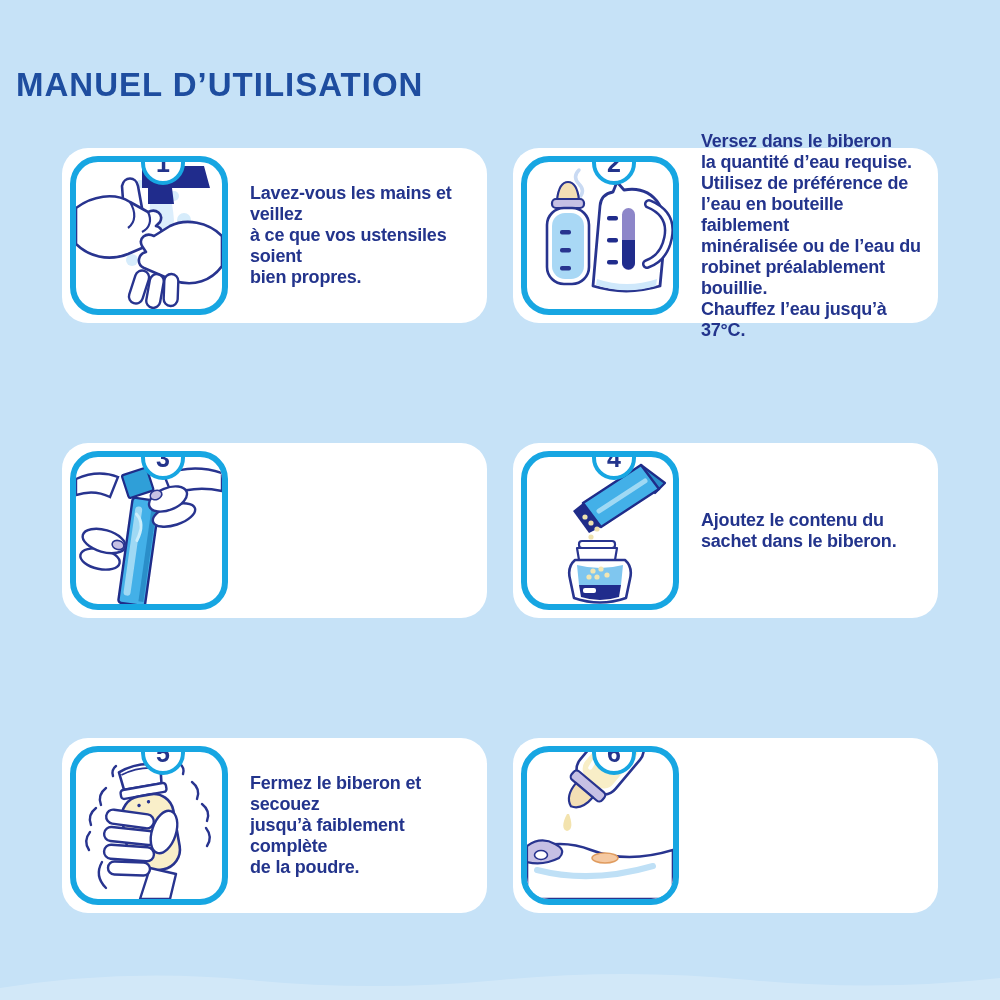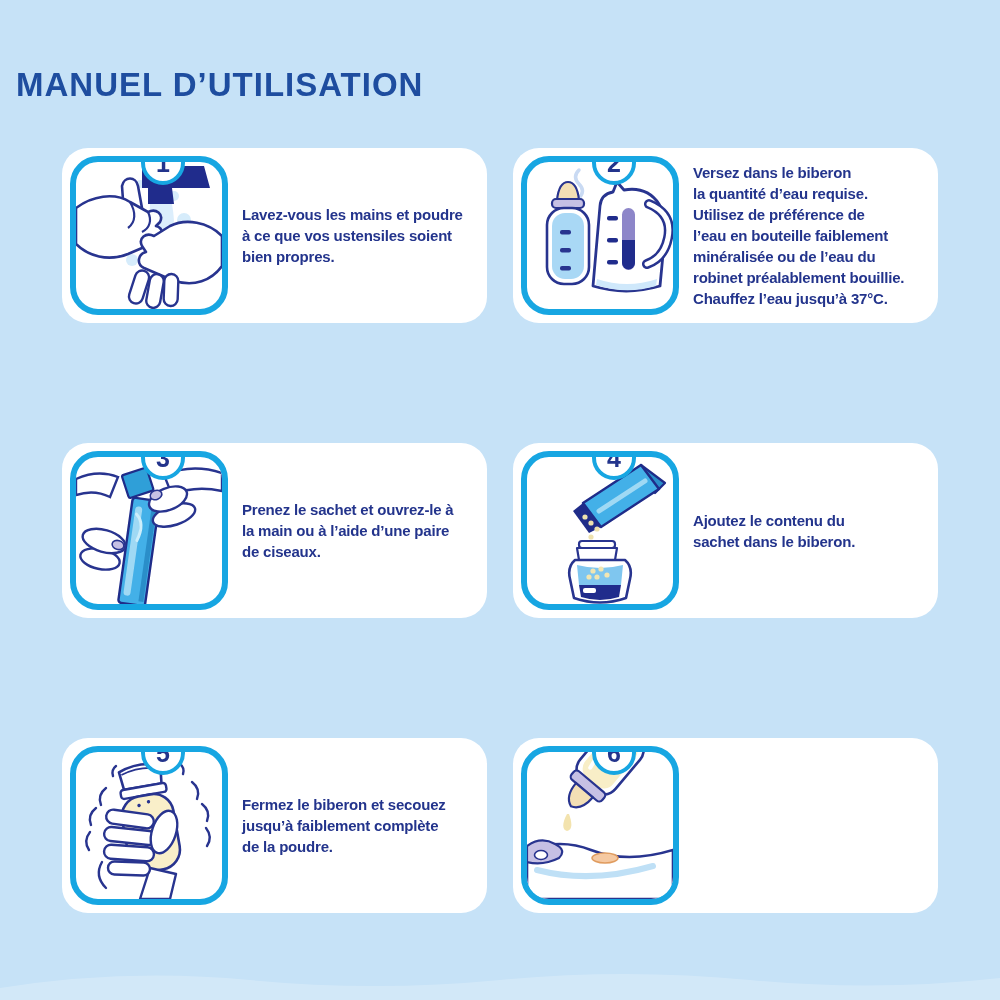--- a/index.html
+++ b/index.html
@@ -31,24 +31,24 @@
   }
   .tile svg{display:block;width:146px;height:147px;}
   .badge{
     position:absolute;top:-21px;left:65px;width:44px;height:44px;
     box-sizing:border-box;background:#fff;border:4px solid #17a6e2;
     border-radius:50%;z-index:3;
     display:flex;align-items:center;justify-content:center;
     font-size:25px;font-weight:bold;color:#23348c;
   }
   .txt{
-    flex:1;align-self:center;margin:0;
+    flex:1;align-self:center;margin:8px;
     padding:0 4px 0 14px;
     white-space:pre-line;
-    font-size:15px;line-height:21px;font-weight:bold;
+    font-size:18px;line-height:21px;font-weight:bold;
     letter-spacing:-0.2px;color:#23348c;
   }
   .wave{position:absolute;left:0;bottom:0;width:1000px;height:42px;}
 </style>
 </head>
 <body>
 
 <h1 class="title">MANUEL D’UTILISATION</h1>
 
 <div class="grid">
@@ -73,21 +73,21 @@
         <g fill="#fff" stroke="#28348f" stroke-width="2.4">
           <rect x="56" y="108" width="14" height="34" rx="7" transform="rotate(18 63 125)"></rect>
           <rect x="72" y="112" width="14" height="34" rx="7" transform="rotate(10 79 129)"></rect>
           <rect x="88" y="112" width="14" height="32" rx="7" transform="rotate(2 95 128)"></rect>
         </g>
       </svg>
       <div class="badge">
         <span>1</span>
       </div>
     </div>
-    <p class="txt">Lavez-vous les mains et poudre
+    <p class="txt">Lavez-vous les mains et veillez
 à ce que vos ustensiles soient
 bien propres.</p>
   </section>
 
   <section class="card">
     <div class="tile">
       <svg viewBox="0 0 146 147">
         <path d="M52 8 q-7 7 0 14 q7 7 0 14" stroke="#c9daf3" stroke-width="3.5" fill="none" stroke-linecap="round"></path>
         <path d="M66 124 L73 44 Q74 32 86 30 L90 20 L97 28 Q120 24 132 42 Q143 60 137 82 L133 124 Q99 134 66 124 Z" fill="#fff" stroke="#28348f" stroke-width="2.8" stroke-linejoin="round"></path>
         <path d="M70 117 Q100 127 130 117 L129 124 Q99 133 69 123 Z" fill="#cfe8fb"></path>
@@ -141,23 +141,20 @@
         <ellipse cx="92" cy="42" rx="20" ry="11" transform="rotate(-22 92 42)" fill="#fff" stroke="#28348f" stroke-width="2.4"></ellipse>
         <ellipse cx="80" cy="38" rx="6" ry="4.5" transform="rotate(-22 80 38)" fill="#c6c0e4" stroke="#28348f" stroke-width="1.6"></ellipse>
         <ellipse cx="24" cy="102" rx="20" ry="10" transform="rotate(12 24 102)" fill="#fff" stroke="#28348f" stroke-width="2.4"></ellipse>
         <ellipse cx="28" cy="84" rx="22" ry="11" transform="rotate(16 28 84)" fill="#fff" stroke="#28348f" stroke-width="2.4"></ellipse>
         <ellipse cx="42" cy="88" rx="6" ry="4.5" transform="rotate(16 42 88)" fill="#c6c0e4" stroke="#28348f" stroke-width="1.6"></ellipse>
       </svg>
       <div class="badge">
         <span>3</span>
       </div>
     </div>
-    <p class="txt">Prenez le sachet et ouvrez-le à
-la main ou à l’aide d’une paire
-de ciseaux.</p>
   </section>
 
   <section class="card">
     <div class="tile">
       <svg viewBox="0 0 146 147">
         <path d="M114 8 L138 26 L128 36 L108 18 Z" fill="#2a8ec9" stroke="#1f2c89" stroke-width="2.2" stroke-linejoin="round"></path>
         <path d="M56 46 L114 8 L132 32 L74 70 Z" fill="#43b0e8" stroke="#1f2c89" stroke-width="2.4" stroke-linejoin="round"></path>
         <path d="M72 54 L118 24" stroke="#9fd9f4" stroke-width="5" fill="none" stroke-linecap="round"></path>
         <path d="M56 46 L74 70 L62 76 L46 54 Z" fill="#1f2c89"></path>
         <g fill="#eee2ae">

